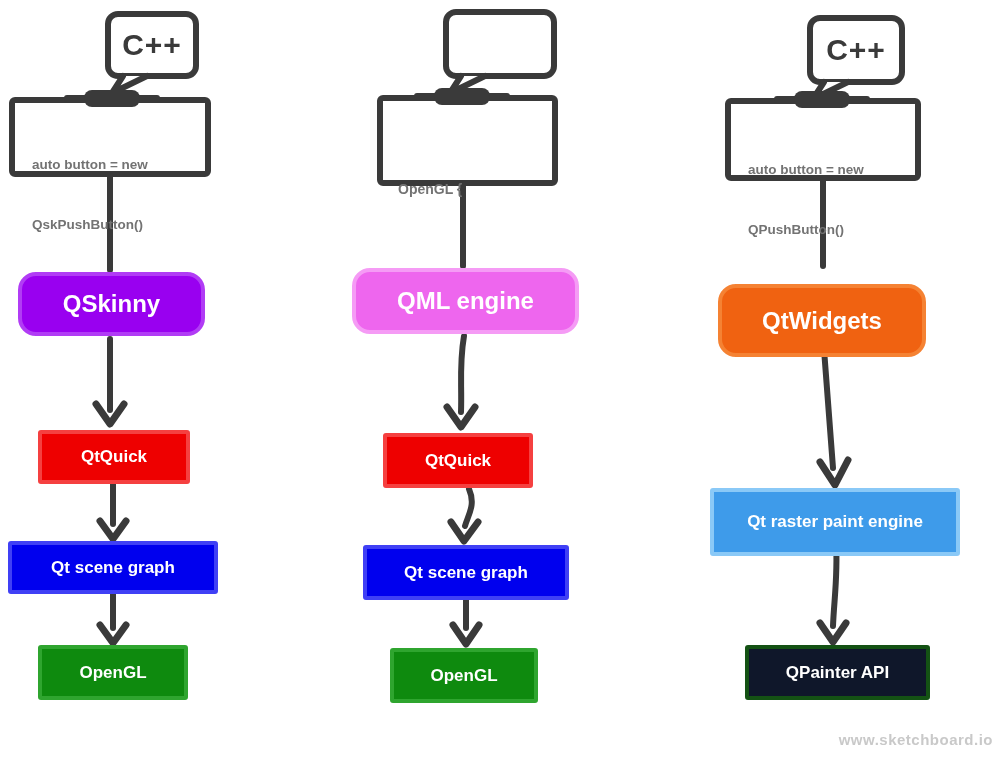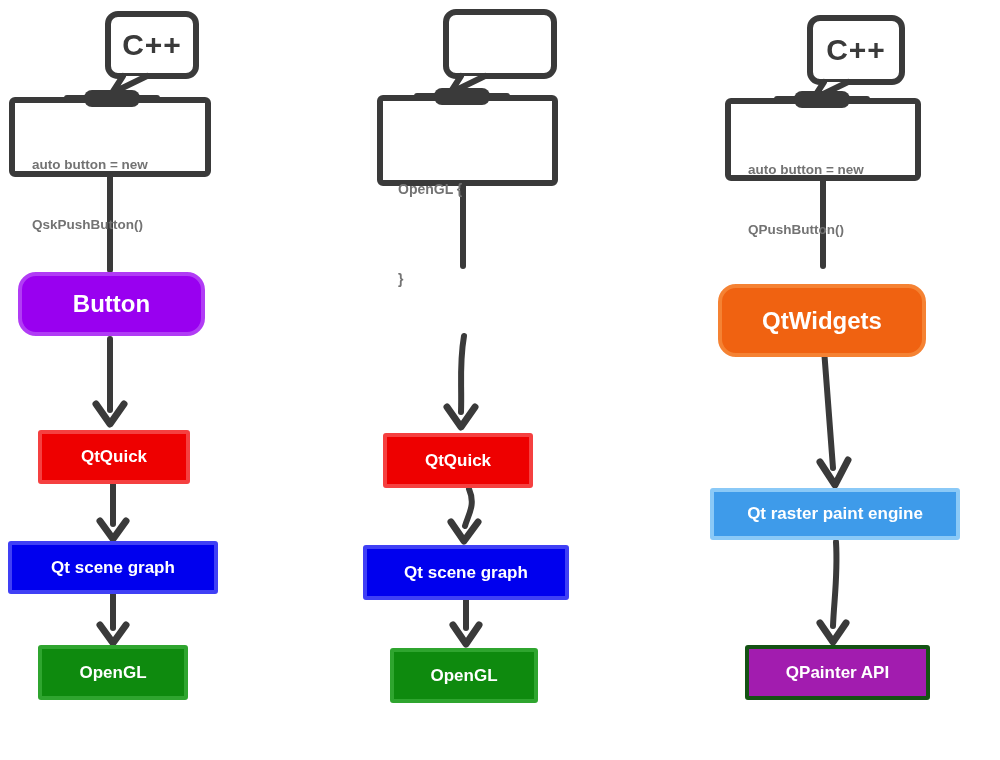--- a/index.html
+++ b/index.html
@@ -125,46 +125,50 @@
   <div class="abs code-text" style="left:398px; top:114px; line-height:30px; font-size:14px;">
     <div>OpenGL {</div>
     <div>}</div>
   </div>
   <div class="abs code-text" style="left:748px; top:120px; line-height:20px;">
     <div>auto button = new</div>
     <div>QPushButton()</div>
   </div>
 
   <div class="abs node node-big" style="left: 18px; top: 272px; width: 187px; height: 64px; background-color: rgb(153, 0, 240); border-color: rgb(177, 60, 245);">
-    <span>Button</span>
+    <span>QSkinny</span>
   </div>
   <div class="abs node node-small" style="left: 38px; top: 430px; width: 152px; height: 54px; background-color: rgb(238, 0, 0); border-color: rgb(245, 64, 64);">
     <span>QtQuick</span>
   </div>
   <div class="abs node node-small" style="left: 8px; top: 541px; width: 210px; height: 53px; background-color: rgb(0, 0, 238); border-color: rgb(64, 64, 245);">
     <span>Qt scene graph</span>
   </div>
   <div class="abs node node-small" style="left: 38px; top: 645px; width: 150px; height: 55px; background-color: rgb(14, 138, 14); border-color: rgb(47, 165, 47);">
     <span>OpenGL</span>
   </div>
 
+  <div class="abs node node-big" style="left: 352px; top: 268px; width: 227px; height: 66px; background-color: rgb(238, 102, 238); border-color: rgb(245, 155, 245);">
+    <span>QML engine</span>
+  </div>
   <div class="abs node node-small" style="left: 383px; top: 433px; width: 150px; height: 55px; background-color: rgb(238, 0, 0); border-color: rgb(245, 64, 64);">
     <span>QtQuick</span>
   </div>
   <div class="abs node node-small" style="left: 363px; top: 545px; width: 206px; height: 55px; background-color: rgb(0, 0, 238); border-color: rgb(64, 64, 245);">
     <span>Qt scene graph</span>
   </div>
   <div class="abs node node-small" style="left: 390px; top: 648px; width: 148px; height: 55px; background-color: rgb(14, 138, 14); border-color: rgb(47, 165, 47);">
     <span>OpenGL</span>
   </div>
 
   <div class="abs node node-big" style="left: 718px; top: 284px; width: 208px; height: 73px; background-color: rgb(240, 98, 17); border-color: rgb(245, 130, 51);">
     <span>QtWidgets</span>
   </div>
-  <div class="abs node node-small" style="left: 710px; top: 488px; width: 250px; height: 52px; background-color: rgb(62, 155, 234); border-color: rgb(138, 201, 247);">
+  <div class="abs node node-small" style="left: 710px; top: 488px; width: 250px; height: 68px; background-color: rgb(62, 155, 234); border-color: rgb(138, 201, 247);">
     <span>Qt raster paint engine</span>
   </div>
-  <div class="abs node node-small" style="left: 745px; top: 645px; width: 185px; height: 55px; background-color: #a21caf; border-color: rgb(20, 82, 20);">
+  <div class="abs node node-small" style="left: 745px; top: 645px; width: 185px; height: 55px; background-color: #0f172a; border-color: rgb(20, 82, 20);">
     <span>QPainter API</span>
   </div>
 
+  <div class="abs watermark" style="left:803px; top:731px; width:190px;">www.sketchboard.io</div>
 
 </div>
 
 </body></html>

